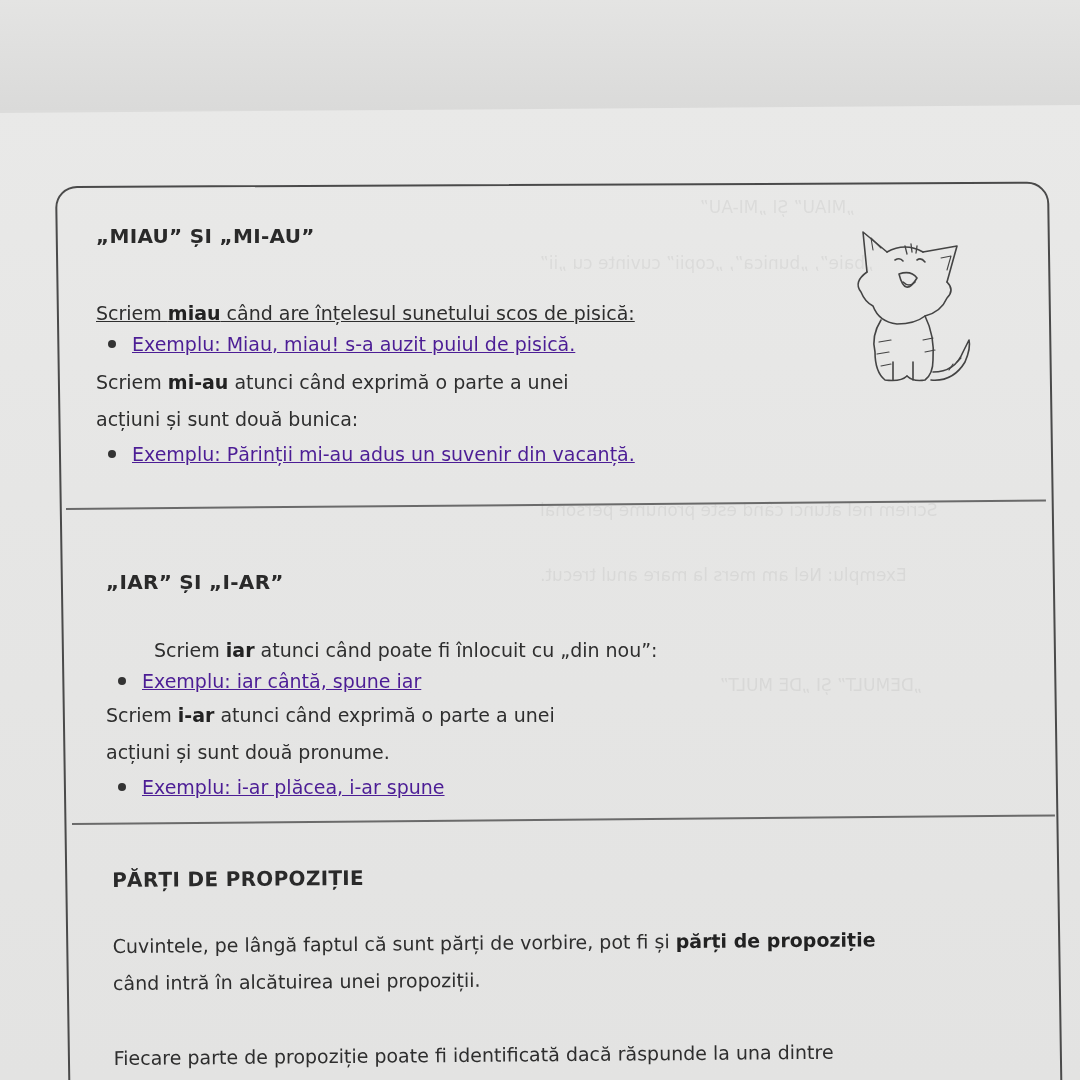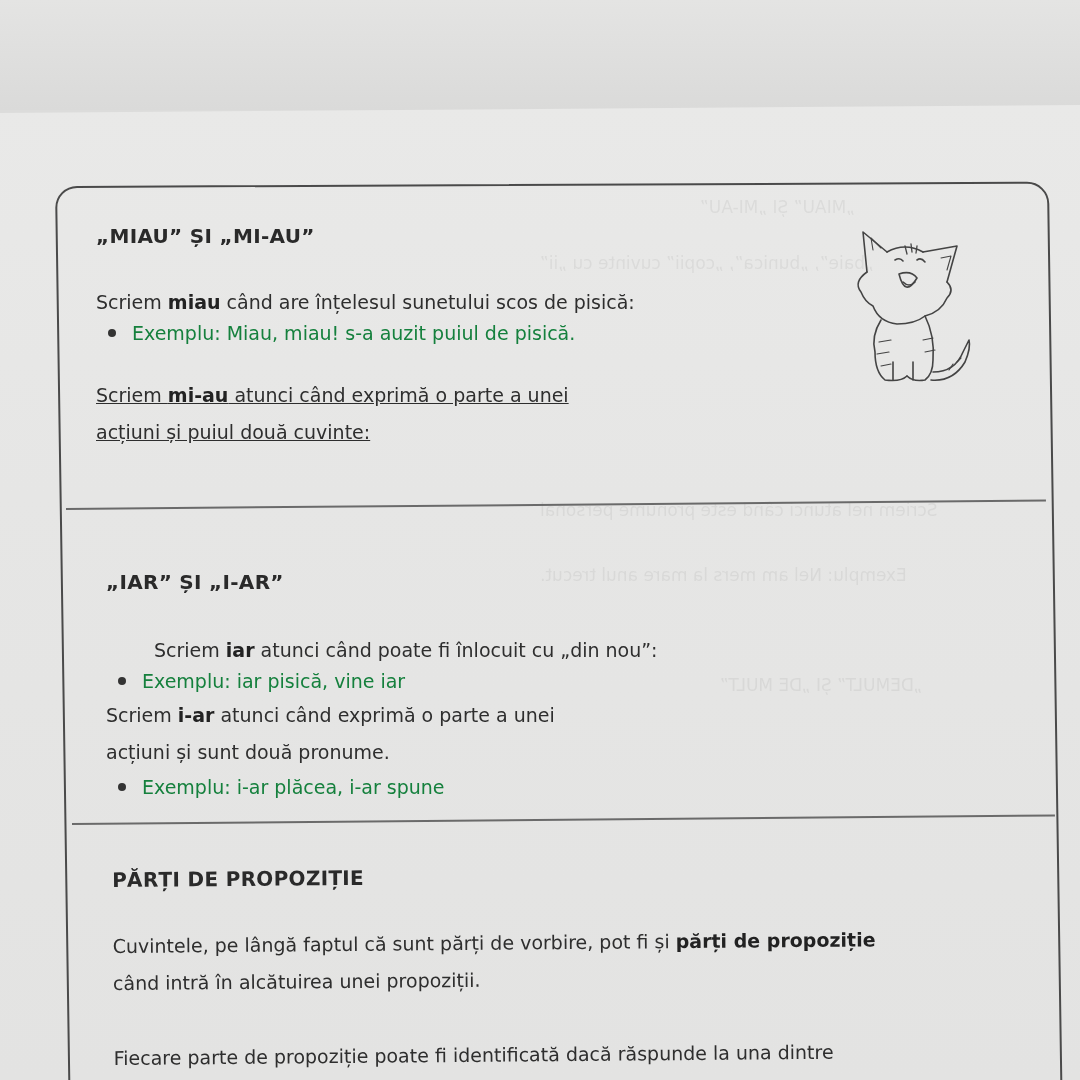--- a/index.html
+++ b/index.html
@@ -58,21 +58,22 @@
     .para {
       font-size: 19px;
       line-height: 37px;
       color: #2e2e2e;
     }
     .bullet {
       display: flex;
       align-items: center;
       font-size: 19px;
       line-height: 32px;
-      color: #15803d;
+      color: #4c1d95;
+      text-decoration: underline;
     }
     .dot {
       display: inline-block;
       width: 8px; height: 8px;
       border-radius: 50%;
       background: #333;
       margin: 0 16px 0 12px;
     }
     b { font-weight: bold; color: #222; }
     .cat {
@@ -94,30 +95,34 @@
   <div class="ghost" style="left:720px;top:570px;">„DEMULT” ȘI „DE MULT”</div>
 </div>
 
 <div class="box"></div>
 
 <div class="divider" style="left:66px;top:508px;width:980px;transform:rotate(-0.5deg);transform-origin:left;"></div>
 <div class="divider" style="left:72px;top:823px;width:983px;transform:rotate(-0.5deg);transform-origin:left;"></div>
 
 <div class="section" style="left:96px;top:224px;width:740px;">
   <div class="heading">„MIAU” ȘI „MI-AU”</div>
-  <div class="para" style="margin-top:36px;">
+  <div class="para" style="margin-top:47px;text-decoration:underline;">
     <span>Scriem </span><b>miau</b><span> când are înțelesul sunetului scos de pisică:</span>
   </div>
   <div class="bullet" style="margin-top:-4px;">
     <span class="dot"></span>
     <span>Exemplu: Miau, miau! s-a auzit puiul de pisică.</span>
   </div>
-  <div class="para" style="margin-top:28px;text-decoration:underline;">
+  <div class="para" style="margin-top:4px;">
     <span>Scriem </span><b>mi-au</b><span> atunci când exprimă o parte a unei</span><br>
-    <span>acțiuni și puiul două cuvinte:</span>
+    <span>acțiuni și sunt două bunica:</span>
+  </div>
+  <div class="bullet">
+    <span class="dot"></span>
+    <span>Exemplu: Părinții mi-au adus un suvenir din vacanță.</span>
   </div>
 </div>
 
 <svg class="cat" viewBox="0 0 130 180" fill="none" stroke="#444" stroke-width="1.6" stroke-linecap="round" stroke-linejoin="round">
   <path d="M22 60 L18 20 L42 40"></path>
   <path d="M28 38 L26 26 L36 36" stroke-width="1.1"></path>
   <path d="M78 40 L112 34 L102 70"></path>
   <path d="M96 46 L106 44 L102 58" stroke-width="1.1"></path>
   <path d="M42 40 Q60 30 78 40"></path>
   <path d="M22 60 Q8 70 16 80 Q20 90 28 94 Q34 110 52 112 Q70 112 80 104 Q96 100 102 86 Q110 78 102 70"></path>
@@ -134,21 +139,21 @@
   <path d="M104 158 L108 152 M112 150 L116 146" stroke-width="1.1"></path>
 </svg>
 
 <div class="section" style="left:106px;top:570px;width:700px;">
   <div class="heading">„IAR” ȘI „I-AR”</div>
   <div class="para" style="margin-top:38px;margin-left:48px;">
     <span>Scriem </span><b>iar</b><span> atunci când poate fi înlocuit cu „din nou”:</span>
   </div>
   <div class="bullet" style="margin-top:-4px;">
     <span class="dot"></span>
-    <span>Exemplu: iar pisică, vine iar</span>
+    <span>Exemplu: iar cântă, spune iar</span>
   </div>
   <div class="para" style="">
     <span>Scriem </span><b>i-ar</b><span> atunci când exprimă o parte a unei</span><br>
     <span>acțiuni și sunt două pronume.</span>
   </div>
   <div class="bullet">
     <span class="dot"></span>
     <span>Exemplu: i-ar plăcea, i-ar spune</span>
   </div>
 </div>

